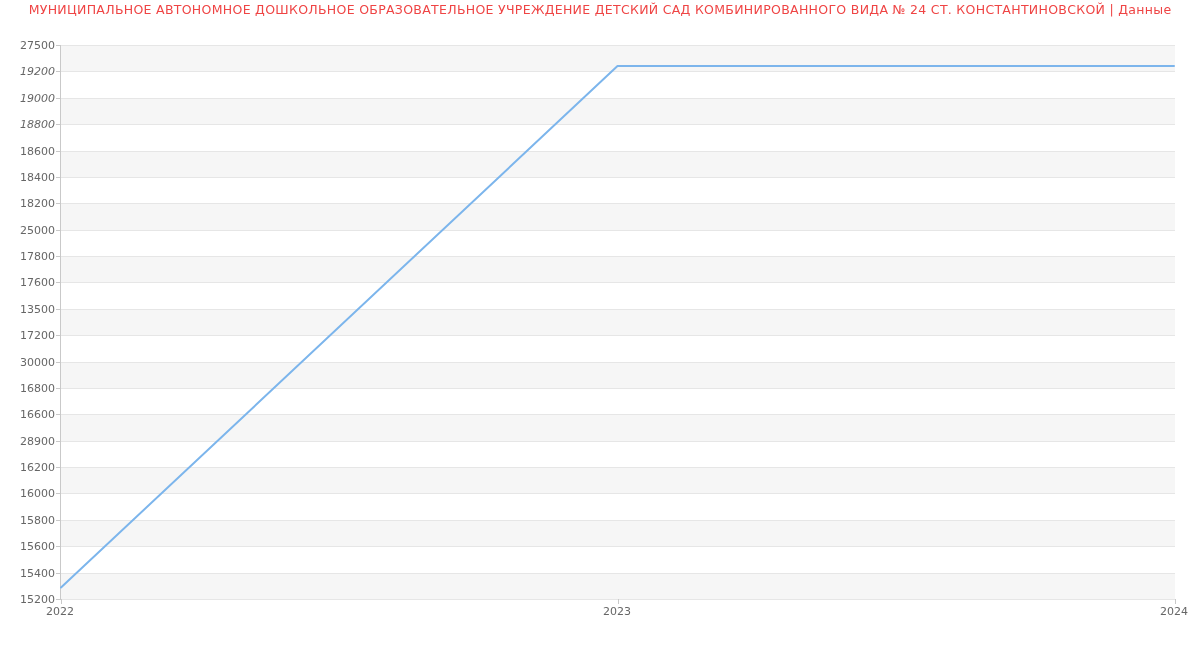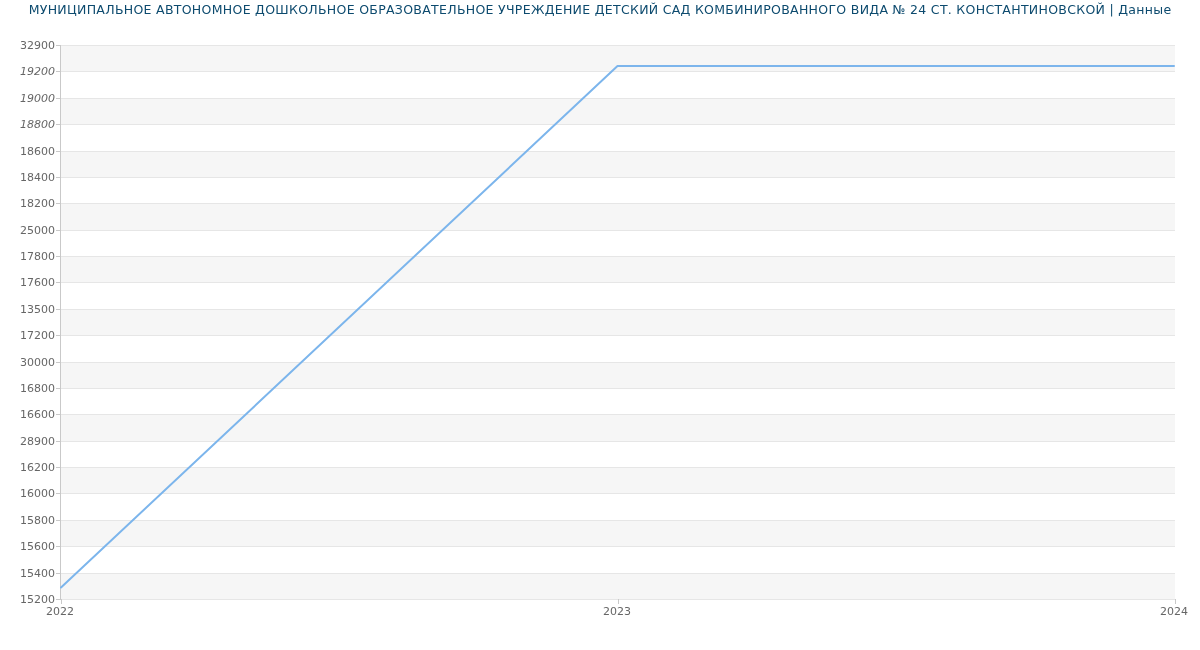--- a/index.html
+++ b/index.html
@@ -18,21 +18,21 @@
     height: 650px;
   }
   .title {
     position: absolute;
     top: 2px;
     left: 0;
     width: 1200px;
     text-align: center;
     font-size: 12.5px;
     letter-spacing: 0.3px;
-    color: #0c4a6e;
+    color: #ef4444;
     white-space: nowrap;
     overflow: hidden;
   }
   .plot {
     position: absolute;
     left: 60px;
     top: 45px;
     width: 1115px;
     height: 555px;
     border-left: 1px solid #c9c9c9;
@@ -184,17 +184,17 @@
     <div class="y-tick" style="top: 308.81px;">13500</div>
     <div class="y-tick" style="top: 282.429px;">17600</div>
     <div class="y-tick" style="top: 256.048px;">17800</div>
     <div class="y-tick" style="top: 229.667px;">25000</div>
     <div class="y-tick" style="top: 203.286px;">18200</div>
     <div class="y-tick" style="top: 176.905px;">18400</div>
     <div class="y-tick" style="top: 150.524px;">18600</div>
     <div class="y-tick" style="top: 124.143px; font-style: italic;">18800</div>
     <div class="y-tick" style="top: 97.7619px; font-style: italic;">19000</div>
     <div class="y-tick" style="top: 71.381px; font-style: italic;">19200</div>
-    <div class="y-tick" style="top: 45px;">32900</div>
+    <div class="y-tick" style="top: 45px;">27500</div>
     <div class="x-tick" style="left: 60px;">2022</div>
     <div class="x-tick" style="left: 617px;">2023</div>
     <div class="x-tick" style="left: 1174px;">2024</div>
   </div>
 
 </body></html>

